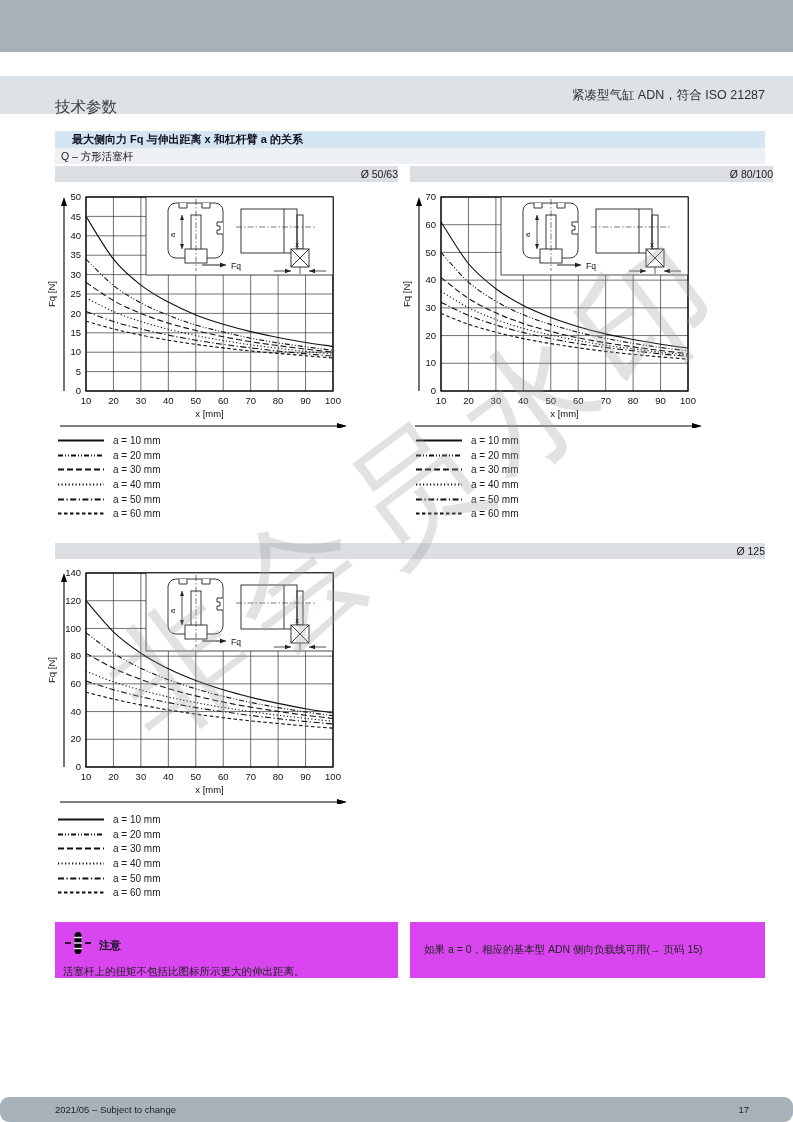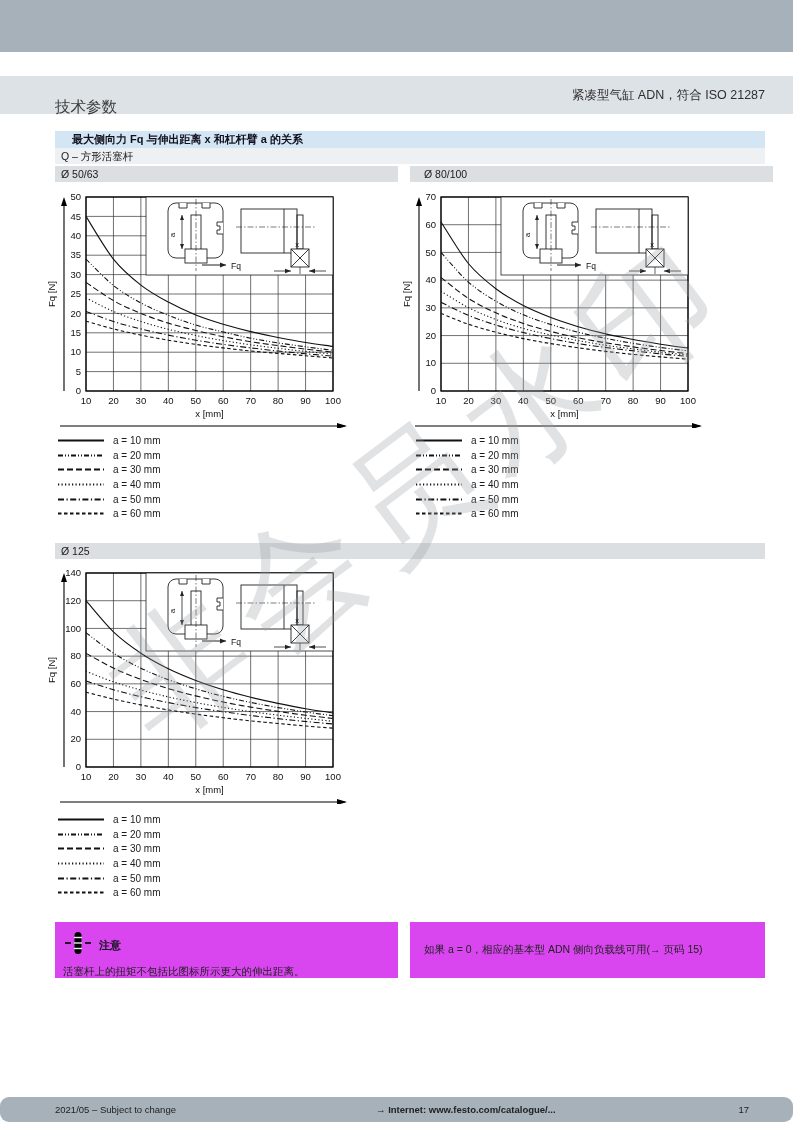--- a/index.html
+++ b/index.html
@@ -8,21 +8,21 @@
   .abs{position:absolute;}
   .band-top{left:0;top:0;width:793px;height:52px;background:#a7b1b9;}
   .band-header{left:0;top:52px;width:793px;height:38px;background:#dde2e7;margin-top:24px;}
   .band-header .hdr-text{position:absolute;right:28px;top:0;line-height:38px;font-size:12.5px;color:#2e2e2e;}
   .page-title{left:55px;top:97px;font-size:15.5px;color:#3d3d3d;font-weight:400;}
   .bar-blue{left:55px;top:131px;width:710px;height:17px;background:#d4e6f3;}
   .bar-blue span{display:block;padding-left:17px;line-height:17px;font-size:11px;font-weight:bold;color:#10101e;}
   .bar-sub{left:55px;top:148px;width:710px;height:16px;background:#eef1f4;}
   .bar-sub span{display:block;padding-left:6px;line-height:16px;font-size:10.5px;color:#1a1a1a;}
   .bar-gray{height:16px;background:#dcdfe2;}
-  .bar-gray span{display:block;padding-left:6px;line-height:16px;font-size:10.5px;color:#1a1a1a;}
+  .bar-gray span{display:block;padding-left:6px;line-height:16px;font-size:10.5px;color:#1a1a1a;text-align:right;}
   .chart-box{position:absolute;width:345px;height:246px;}
   .legend{position:absolute;}
   .legend-row{height:14.7px;display:flex;align-items:center;}
   .legend-row svg{margin-right:8px;}
   .legend-row .lg-label{font-size:10px;color:#1a1a1a;}
   .note-box{background:#d946ef;}
   .note-head{display:flex;align-items:center;padding:8px 0 0 8px;}
   .note-title{font-size:11px;font-weight:bold;margin-left:6px;color:#14141e;}
   .note-text{padding:5px 8px 0 8px;font-size:10.5px;color:#222;}
   .note-single{display:flex;align-items:center;height:100%;padding-left:14px;font-size:10.5px;color:#222;}
@@ -446,19 +446,18 @@
     </div>
     <div class="note-text">活塞杆上的扭矩不包括比图标所示更大的伸出距离。</div>
   </div>
 
   <div class="abs note-box" style="left:410px;top:922px;width:355px;height:56px;">
     <div class="note-single">如果 a = 0，相应的基本型 ADN 侧向负载线可用(→ 页码 15)</div>
   </div>
 
   <div class="abs footer">
     <span class="ft-left">2021/05 – Subject to change</span>
-    <span class="ft-center">→ Internet: www.festo.com/catalogue/...</span>
     <span class="ft-right">17</span>
   </div>
 
   <div class="abs watermark">非会员水印</div>
 
 </div>
 
 </body></html>

